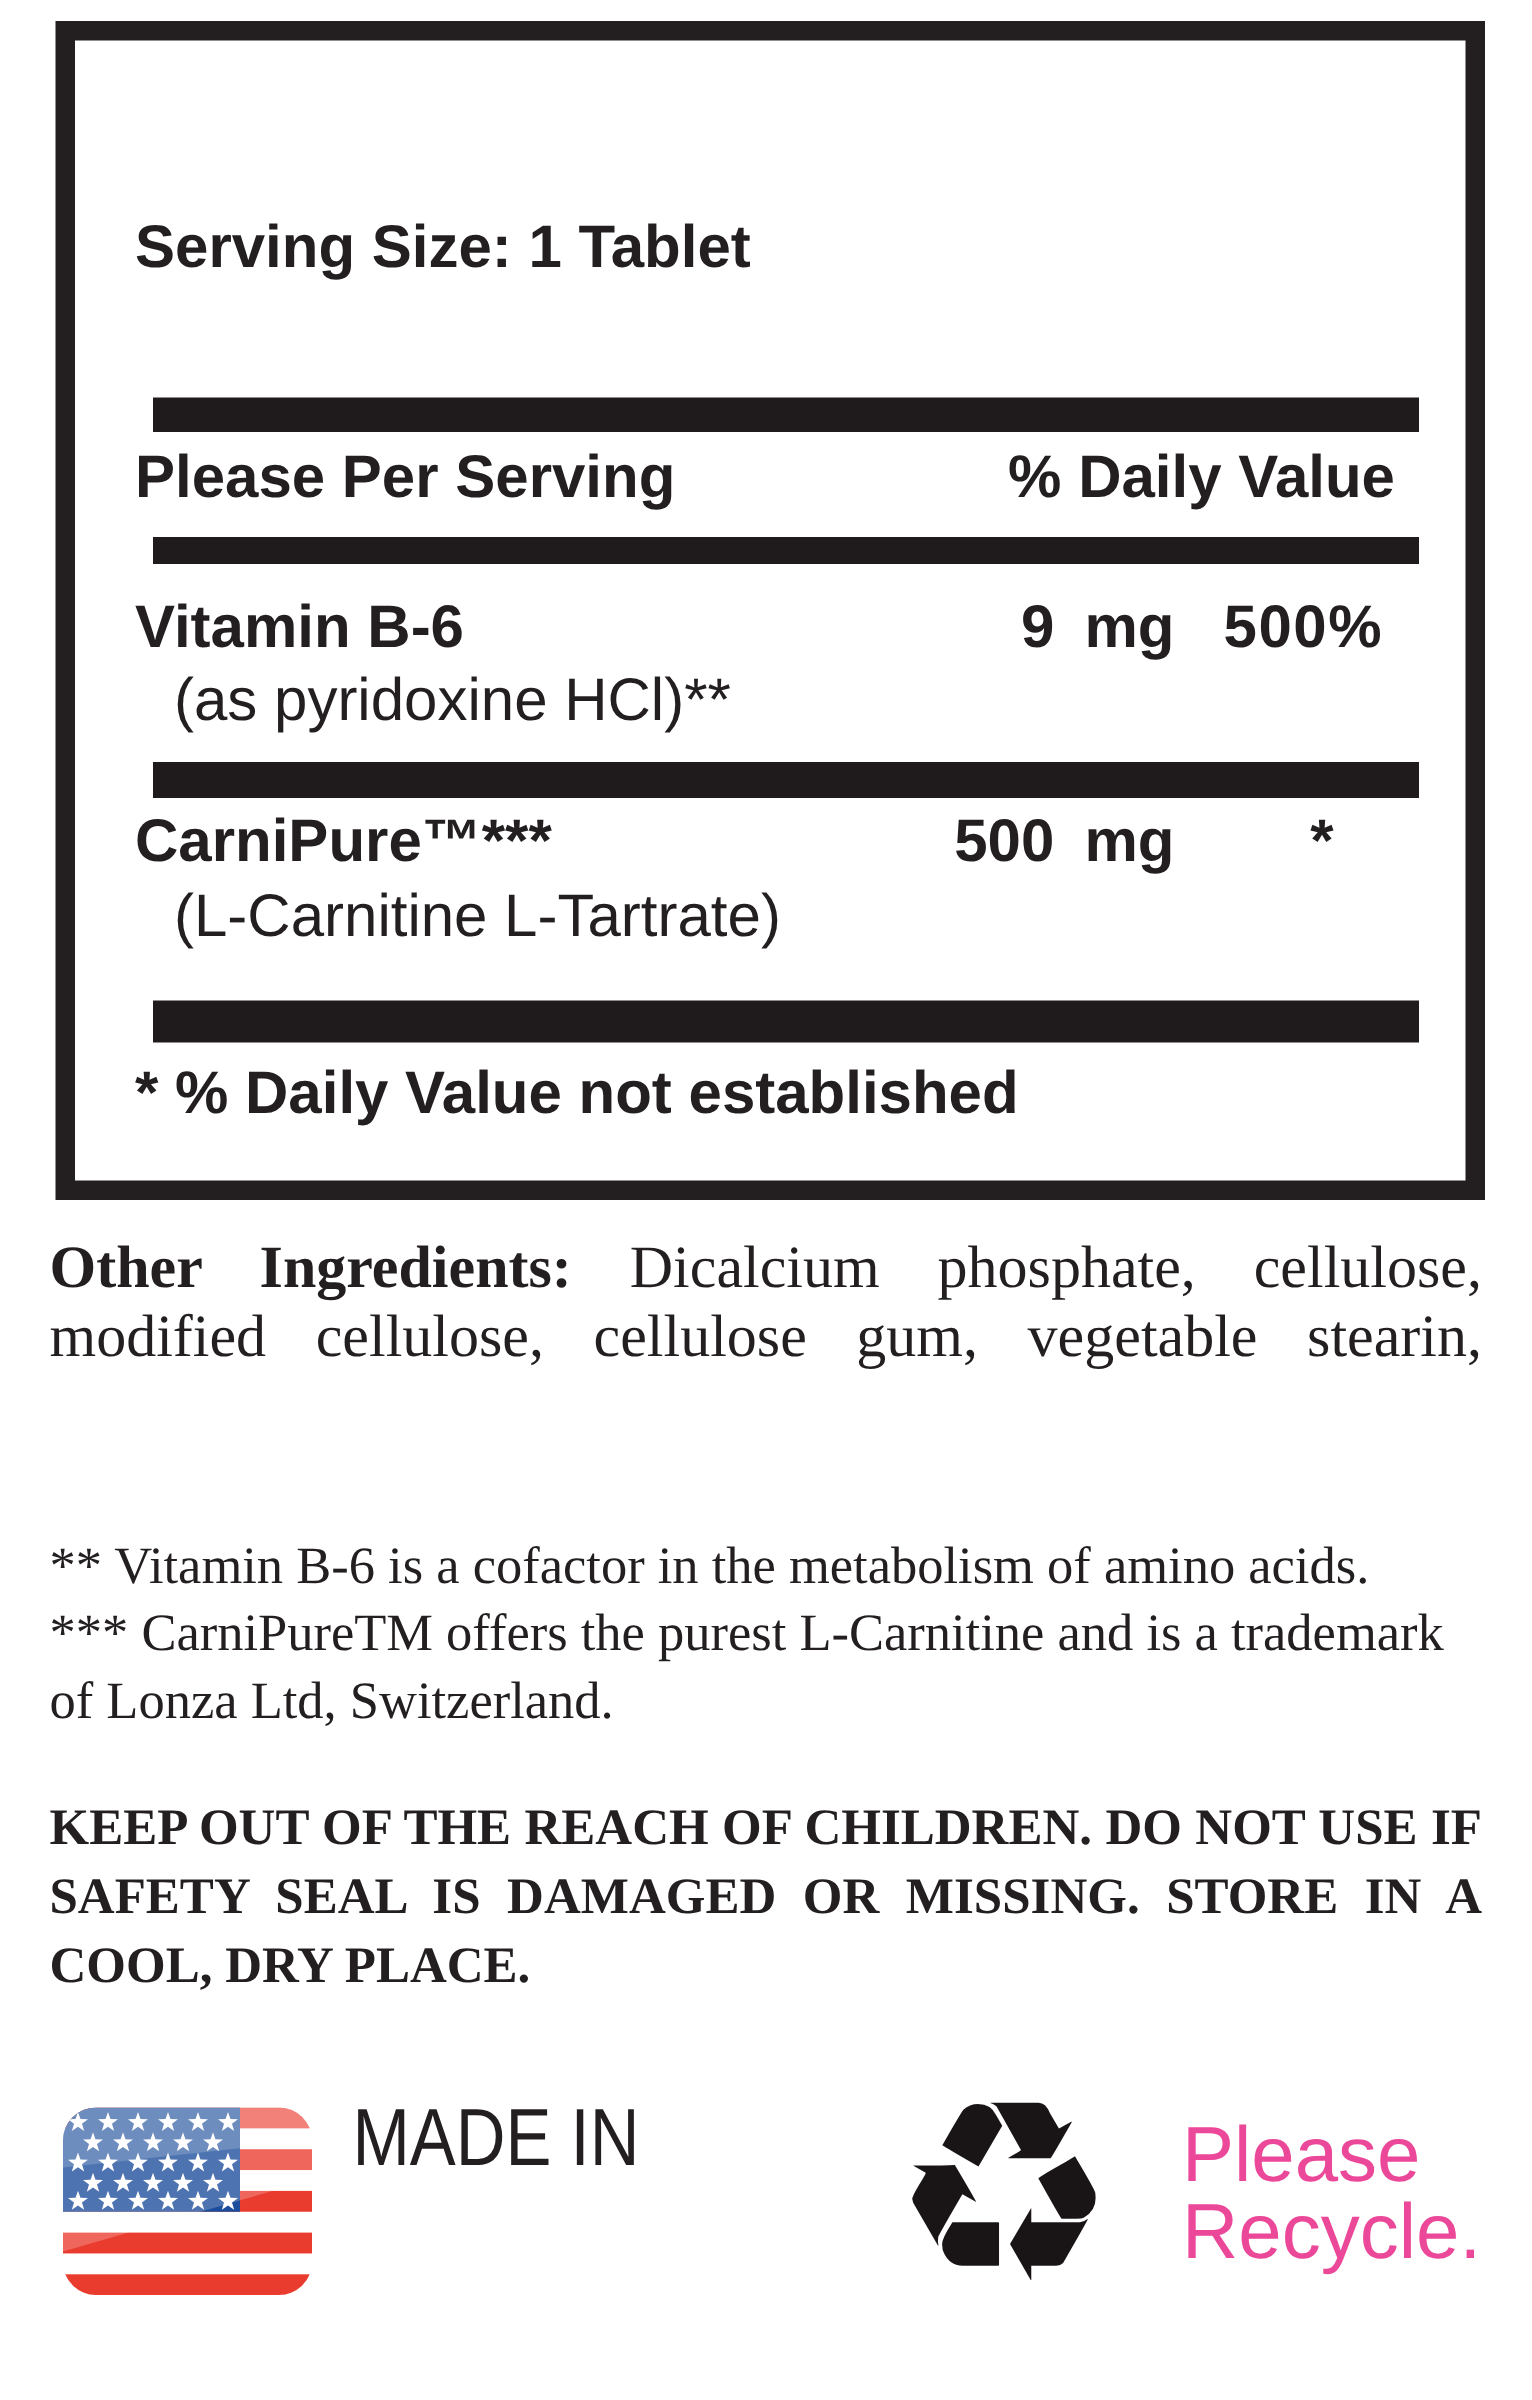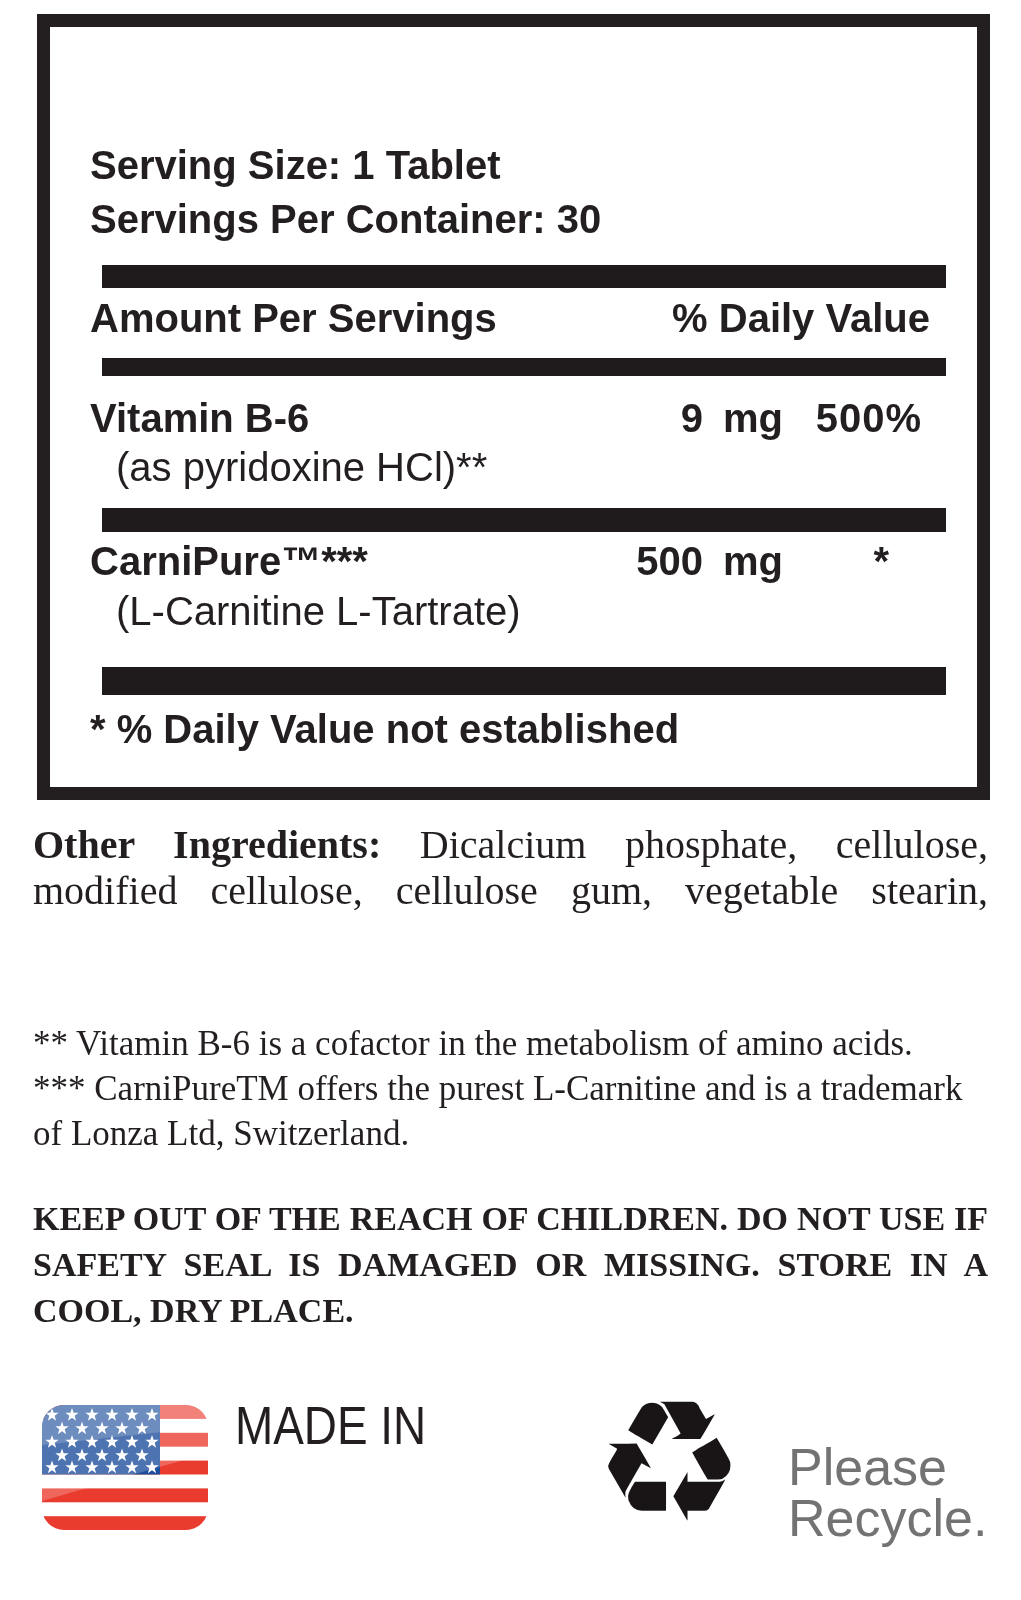--- a/index.html
+++ b/index.html
@@ -40,33 +40,32 @@
   
   .flag{position:absolute;left:42px;top:1405px;}
   .madein{position:absolute;left:235px;top:1398px;}
   .madein-top{font-size:54px;line-height:54px;font-weight:400;letter-spacing:0px;
     transform:scaleX(0.85);transform-origin:left top;white-space:nowrap;}
   .madein-usa{font-size:95px;line-height:95px;font-weight:700;letter-spacing:-1px;white-space:nowrap;margin-top:0px;}
   .recycle-glyph{
     position:absolute;left:594px;top:1378px;font-family:"DejaVu Sans", sans-serif;
     font-size:168px;line-height:1;color:#191516;
   }
-  .please{position:absolute;left:788px;top:1412px;font-size:52px;line-height:51px;font-weight:400;color:#737373;white-space:nowrap;margin-top:30px;}
+  .please{position:absolute;left:788px;top:1412px;font-size:52px;line-height:51px;font-weight:400;color:#ec4899;white-space:nowrap;}
 </style>
 </head>
 <body>
 
 <div class="panel">
 
   <div class="line-bold abs" style="left:40px;top:118px;">Serving Size: 1 Tablet</div>
-  <div class="line-bold abs" style="left:40px;top:172px;">Servings Per Container: 30</div>
 
   <div class="bar" style="top:238px;height:23px;"></div>
 
-  <div class="line-bold hdr-left">Amount Per Servings</div>
+  <div class="line-bold hdr-left">Please Per Serving</div>
   <div class="line-bold hdr-right">% Daily Value</div>
 
   <div class="bar" style="top:331px;height:18px;"></div>
 
   <div>
     <span class="nutrient-name" style="top:371px;">Vitamin B-6</span>
     <span class="nutrient-amount" style="top:371px;">9 mg</span>
     <span class="nutrient-dv" style="top:371px;right:55px;">500%</span>
     <span class="nutrient-detail" style="top:420px;">(as pyridoxine HCl)**</span>
   </div>

